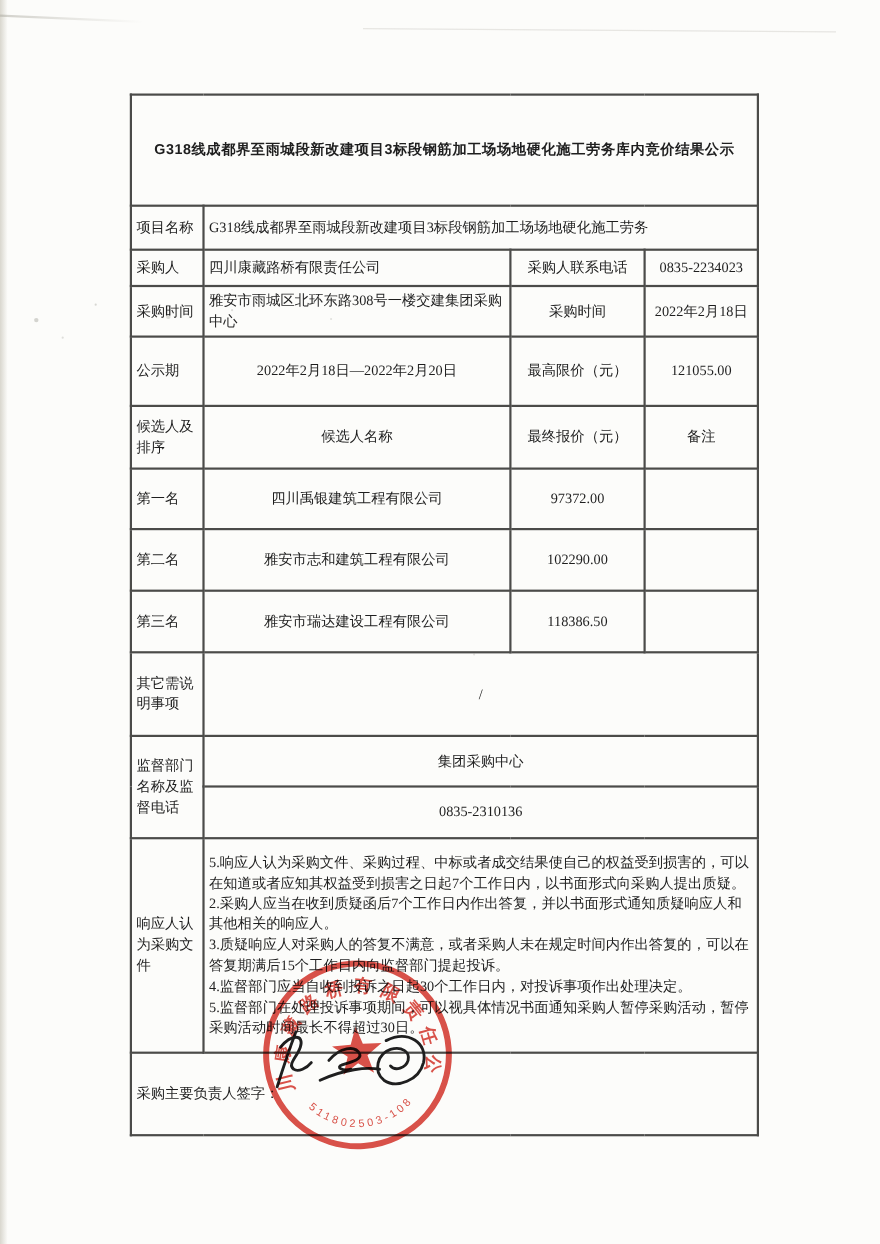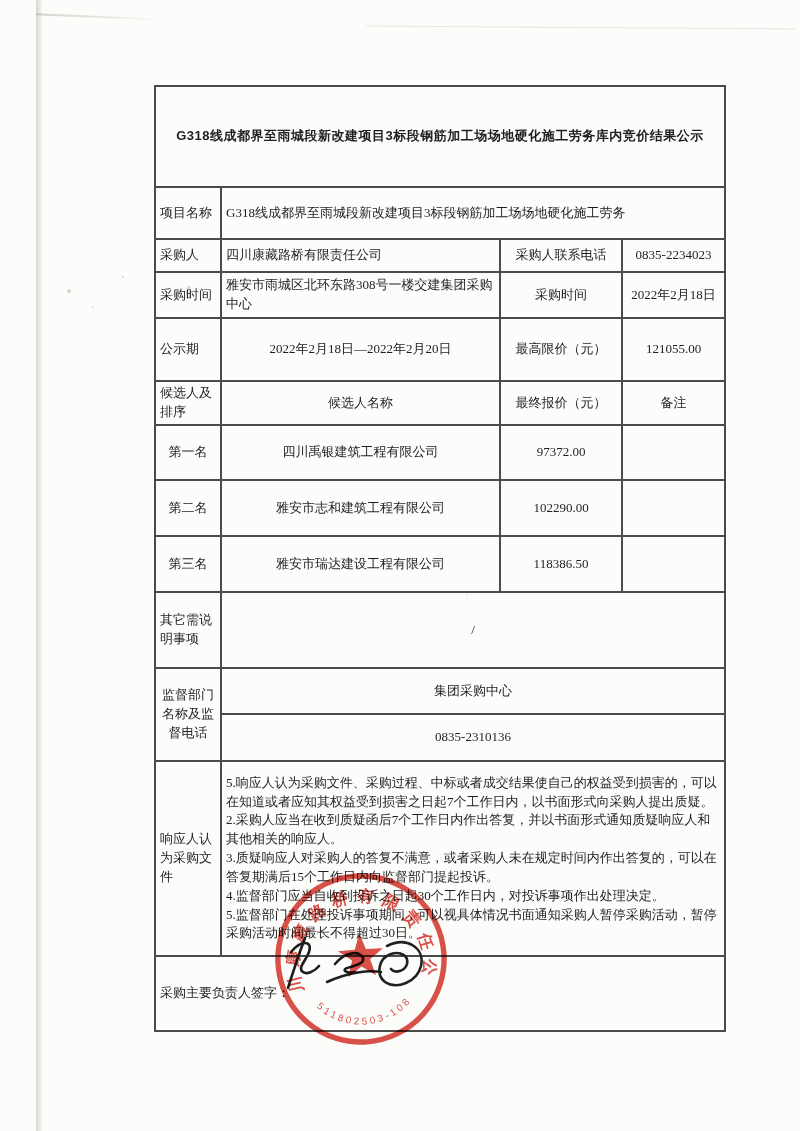--- a/index.html
+++ b/index.html
@@ -4,21 +4,21 @@
 <style>
   html, body { margin:0; padding:0; }
   body {
     width:800px; height:1131px;
     background:#fcfcfa;
     position:relative;
     font-family:"Liberation Serif","DejaVu Serif",serif;
     color:#1e1e1e;
     overflow:hidden;
   }
-  .page { position:absolute; inset:0; overflow:hidden;margin-left:36px; }
+  .page { position:absolute; inset:0; overflow:hidden; }
 
   
   .edge-left {
     position:absolute; left:0; top:0; width:7px; height:100%;
     background:linear-gradient(to right, rgba(188,184,170,.55), rgba(188,184,170,0));
   }
   .fold-line {
     position:absolute; left:0; top:16px; width:130px; height:2px;
     background:linear-gradient(to right, rgba(168,166,156,.5), transparent);
     transform:rotate(2.5deg);
@@ -51,21 +51,21 @@
     vertical-align:middle;
     word-break:break-all;
   }
   td.title-cell {
     font-family:"Liberation Sans","DejaVu Sans",sans-serif;
     font-weight:bold; font-size:19px; line-height:1.6;
     text-align:center; letter-spacing:.5px;
     padding:6px 34px 16px 34px;
   }
   td.lbl  { padding-left:5px; }
-  td.lblc { text-align:center; }
+  td.lblc { }
   td.c    { text-align:center;border-radius:16px; }
   td.objection-cell {
     font-size:12.5px; line-height:1.58; padding:5px 6px;
   }
   td.sig-cell { font-size:13.5px; padding-left:5px; }
 
   
   .stamp {
     position:absolute; left:236px; top:870px; width:178px; height:178px;
     mix-blend-mode:multiply; opacity:.92;
@@ -95,21 +95,21 @@
         <col style="width:279px">
         <col style="width:122px">
         <col style="width:103px">
     </colgroup>
 
     <tbody>
         <tr style="height:101px">
       <td colspan="4" class="title-cell">G318线成都界至雨城段新改建项目3标段钢筋加工场场地硬化施工劳务库内竞价结果公示</td>
     </tr>
 
-    <tr style="height:52px">
+    <tr style="height:40px">
       <td class="lbl">项目名称</td>
       <td colspan="3">G318线成都界至雨城段新改建项目3标段钢筋加工场场地硬化施工劳务</td>
     </tr>
 
     <tr style="height:33px">
       <td class="lbl">采购人</td>
       <td>四川康藏路桥有限责任公司</td>
       <td class="c">采购人联系电话</td>
       <td class="c">0835-2234023</td>
     </tr>
@@ -121,21 +121,21 @@
       <td class="c">2022年2月18日</td>
     </tr>
 
     <tr style="height:63px">
       <td class="lbl">公示期</td>
       <td class="c">2022年2月18日—2022年2月20日</td>
       <td class="c">最高限价（元）</td>
       <td class="c">121055.00</td>
     </tr>
 
-    <tr style="height:44px">
+    <tr style="height:57px">
       <td class="lbl">候选人及排序</td>
       <td class="c">候选人名称</td>
       <td class="c">最终报价（元）</td>
       <td class="c">备注</td>
     </tr>
 
     <tr style="height:55px">
       <td class="lblc">第一名</td>
       <td class="c">四川禹银建筑工程有限公司</td>
       <td class="c">97372.00</td>

